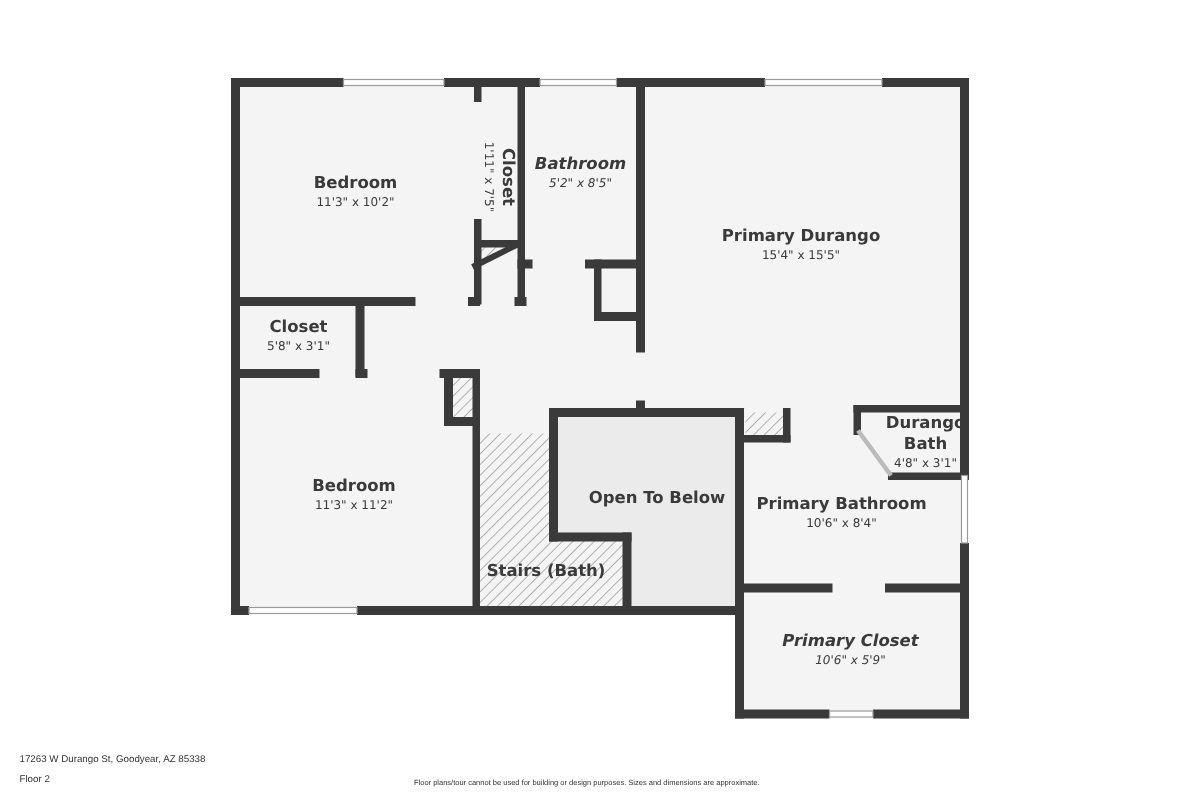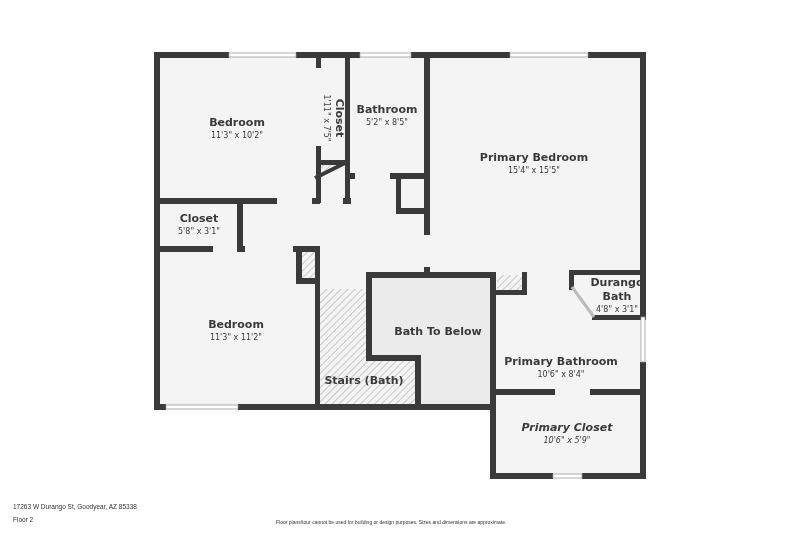--- a/index.html
+++ b/index.html
@@ -113,55 +113,55 @@
 <div class="room-label" style="left:237px; top:128px;">
   <span class="room-name">Bedroom</span>
   <span class="room-dim">11'3" x 10'2"</span>
 </div>
 
 <div class="room-label rot" style="left:333px; top:118px;">
   <span class="room-name">Closet</span>
   <span class="room-dim">1'11" x 7'5"</span>
 </div>
 
-<div class="room-label" style="left:387px; top:115px;">
+<div class="room-label" style="left:387px; top:115px;font-style:italic;">
   <span class="room-name">Bathroom</span>
   <span class="room-dim">5'2" x 8'5"</span>
 </div>
 
 <div class="room-label" style="left:534px; top:163px;">
-  <span class="room-name">Primary Bedroom</span>
+  <span class="room-name">Primary Durango</span>
   <span class="room-dim">15'4" x 15'5"</span>
 </div>
 
 <div class="room-label" style="left:199px; top:224px;">
   <span class="room-name">Closet</span>
   <span class="room-dim">5'8" x 3'1"</span>
 </div>
 
 <div class="room-label" style="left:236px; top:330px;">
   <span class="room-name">Bedroom</span>
   <span class="room-dim">11'3" x 11'2"</span>
 </div>
 
 <div class="room-label" style="left:438px; top:332px;">
-  <span class="room-name">Bath To Below</span>
+  <span class="room-name">Open To Below</span>
 </div>
 
 <div class="room-label" style="left:364px; top:381px;">
   <span class="room-name">Stairs (Bath)</span>
 </div>
 
 <div class="room-label" style="left:617px; top:295px;">
   <span class="room-name">Durango</span>
   <span class="room-name">Bath</span>
   <span class="room-dim">4'8" x 3'1"</span>
 </div>
 
-<div class="room-label" style="left:561px; top:342px;margin-top:25px;">
+<div class="room-label" style="left:561px; top:342px;">
   <span class="room-name">Primary Bathroom</span>
   <span class="room-dim">10'6" x 8'4"</span>
 </div>
 
 <div class="room-label" style="left:567px; top:433px;font-style:italic;">
   <span class="room-name">Primary Closet</span>
   <span class="room-dim">10'6" x 5'9"</span>
 </div>
 
 <div class="footer" style="left:13px; top:503px;">17263 W Durango St, Goodyear, AZ 85338</div>

